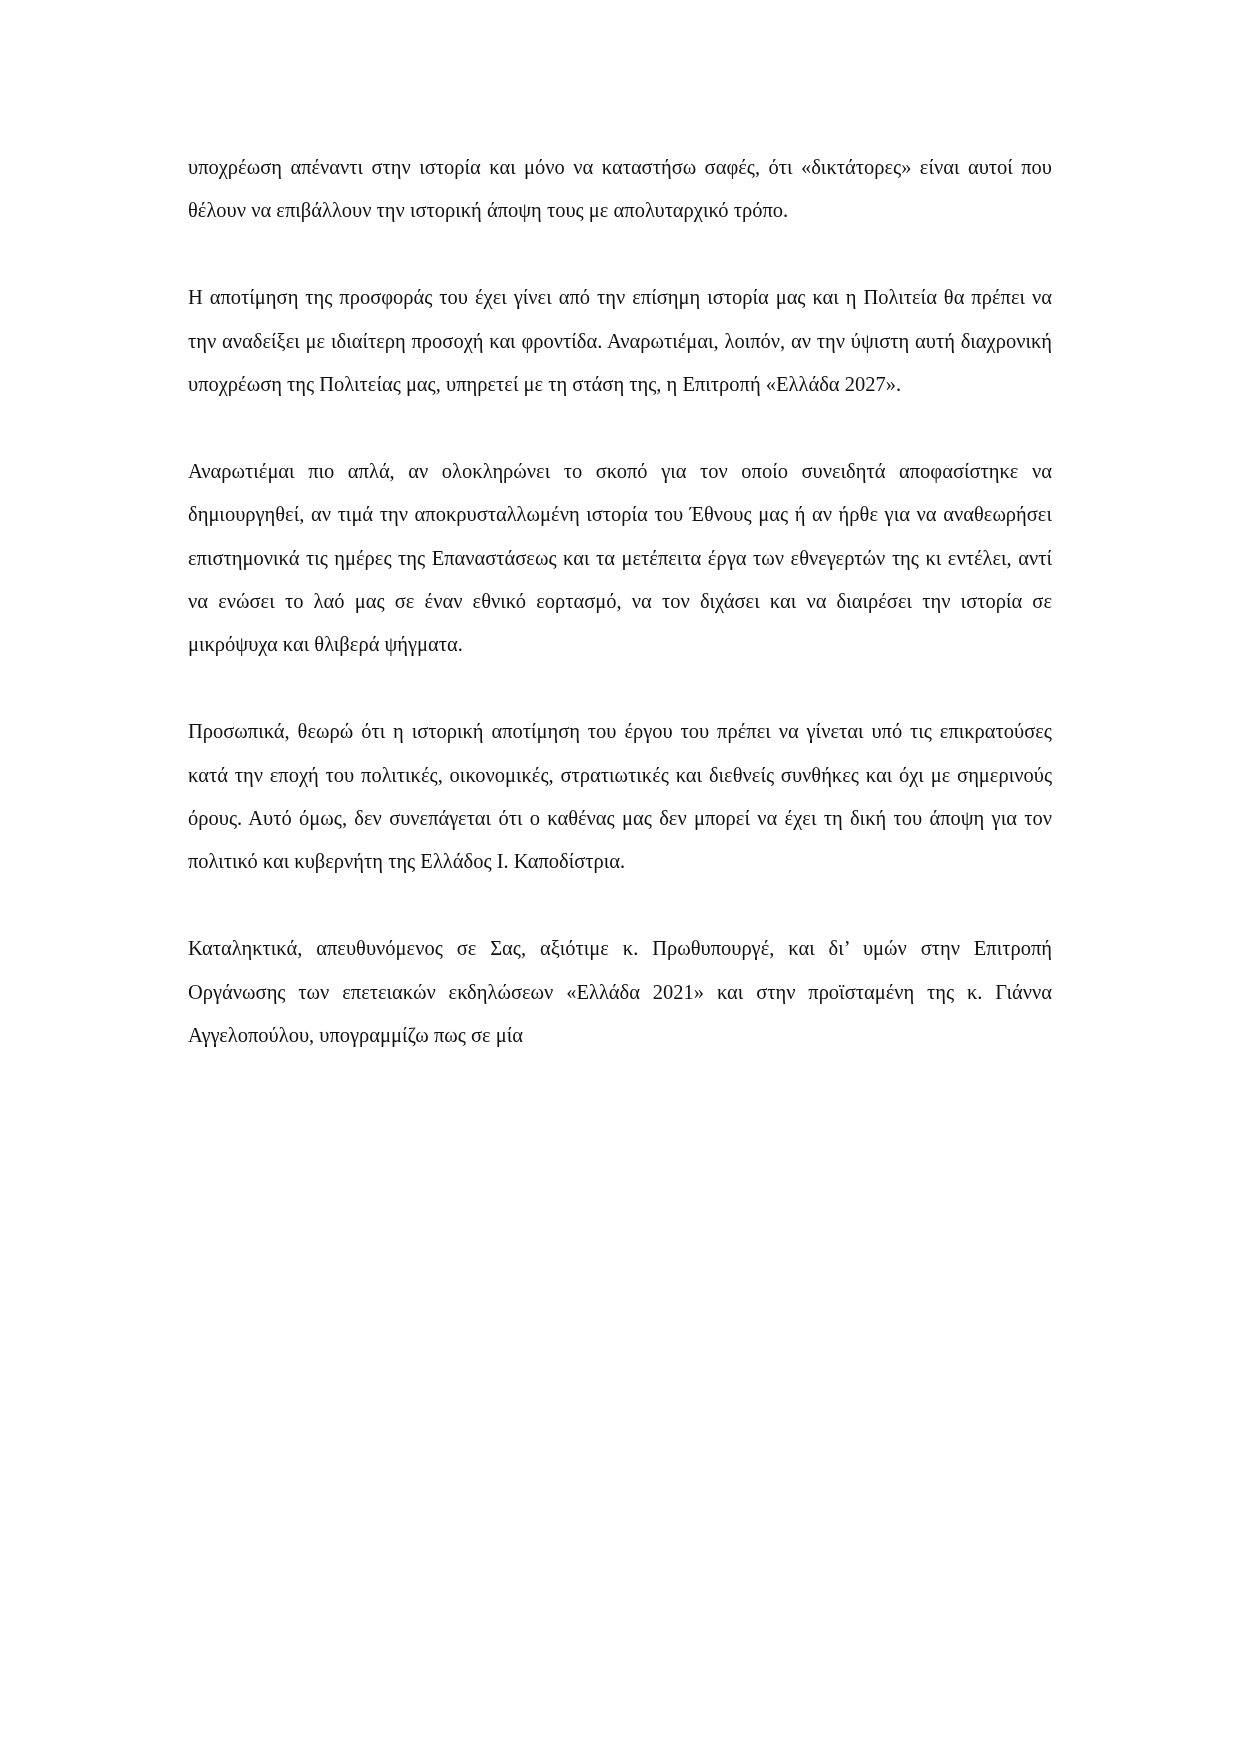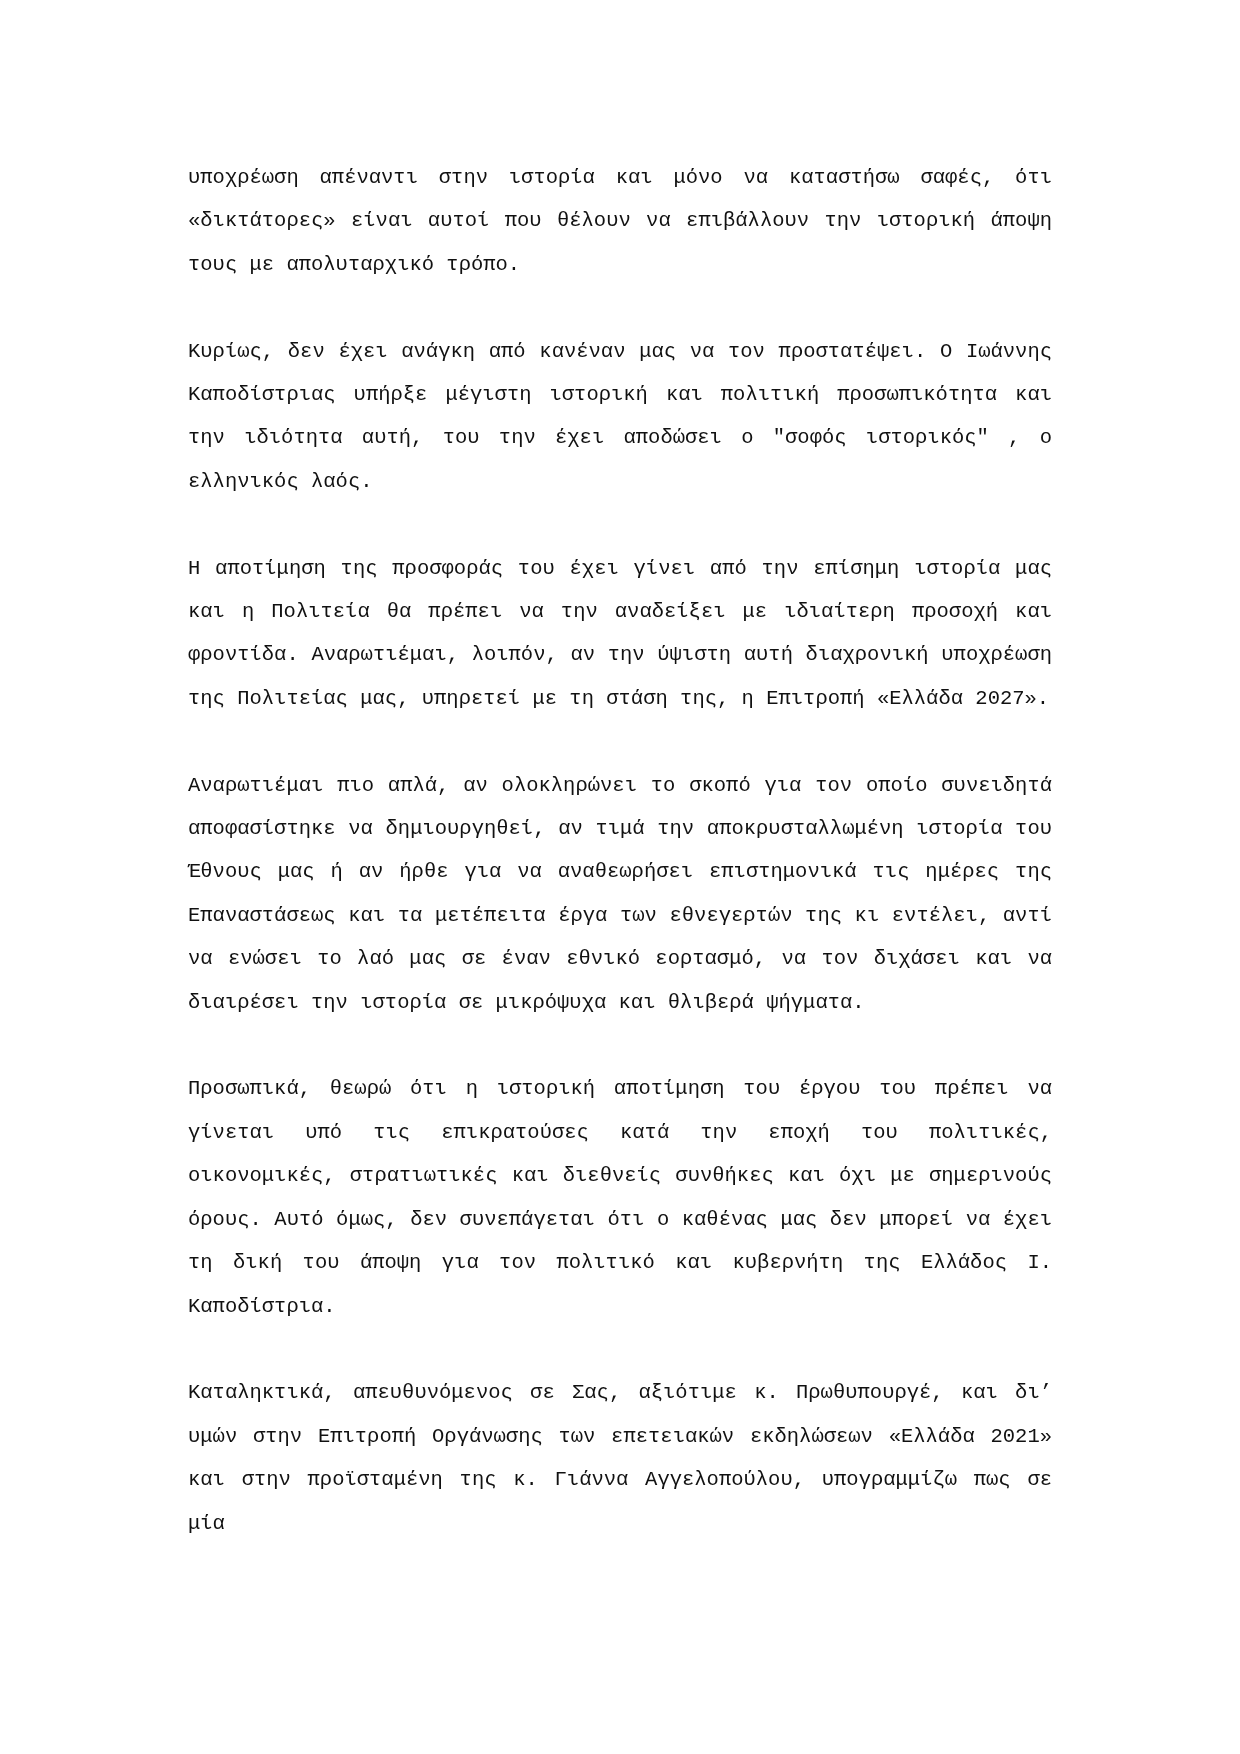--- a/index.html
+++ b/index.html
@@ -1,33 +1,32 @@
 <!DOCTYPE html>
 <html><head>
 <meta charset="utf-8">
 <style>
   html, body { margin: 0; padding: 0; background: #ffffff; }
   body { width: 1240px; height: 1754px; position: relative; overflow: hidden; }
   .page {
     position: absolute;
     left: 188px;
-    top: 156px;
+    top: 146px;
     width: 864px;
-    font-family: Liberation Mono, monospace;
+    font-family: Liberation Serif, serif;
     font-size: 20.5px;
     line-height: 43.4px;
     color: #111111;
     text-align: justify;
   }
   .para { margin: 0 0 43.4px 0; }
   .para:last-child { margin-bottom: 0; }
 </style>
 </head>
 <body>
 
 <div class="page">
   <p class="para">υποχρέωση απέναντι στην ιστορία και μόνο να καταστήσω σαφές, ότι «δικτάτορες» είναι αυτοί που θέλουν να επιβάλλουν την ιστορική άποψη τους με απολυταρχικό τρόπο.</p>
-  <p class="para">Κυρίως, δεν έχει ανάγκη από κανέναν μας να τον προστατέψει. Ο Ιωάννης Καποδίστριας υπήρξε μέγιστη ιστορική και πολιτική προσωπικότητα και την ιδιότητα αυτή, του την έχει αποδώσει ο "σοφός ιστορικός" , ο ελληνικός λαός.</p>
   <p class="para">Η αποτίμηση της προσφοράς του έχει γίνει από την επίσημη ιστορία μας και η Πολιτεία θα πρέπει να την αναδείξει με ιδιαίτερη προσοχή και φροντίδα. Αναρωτιέμαι, λοιπόν, αν την ύψιστη αυτή διαχρονική υποχρέωση της Πολιτείας μας, υπηρετεί με τη στάση της, η Επιτροπή «Ελλάδα 2027».</p>
   <p class="para">Αναρωτιέμαι πιο απλά, αν ολοκληρώνει το σκοπό για τον οποίο συνειδητά αποφασίστηκε να δημιουργηθεί, αν τιμά την αποκρυσταλλωμένη ιστορία του Έθνους μας ή αν ήρθε για να αναθεωρήσει επιστημονικά τις ημέρες της Επαναστάσεως και τα μετέπειτα έργα των εθνεγερτών της κι εντέλει, αντί να ενώσει το λαό μας σε έναν εθνικό εορτασμό, να τον διχάσει και να διαιρέσει την ιστορία σε μικρόψυχα και θλιβερά ψήγματα.</p>
   <p class="para">Προσωπικά, θεωρώ ότι η ιστορική αποτίμηση του έργου του πρέπει να γίνεται υπό τις επικρατούσες κατά την εποχή του πολιτικές, οικονομικές, στρατιωτικές και διεθνείς συνθήκες και όχι με σημερινούς όρους. Αυτό όμως, δεν συνεπάγεται ότι ο καθένας μας δεν μπορεί να έχει τη δική του άποψη για τον πολιτικό και κυβερνήτη της Ελλάδος Ι. Καποδίστρια.</p>
   <p class="para">Καταληκτικά, απευθυνόμενος σε Σας, αξιότιμε κ. Πρωθυπουργέ, και δι’ υμών στην Επιτροπή Οργάνωσης των επετειακών εκδηλώσεων «Ελλάδα 2021» και στην προϊσταμένη της κ. Γιάννα Αγγελοπούλου, υπογραμμίζω πως σε μία</p>
 </div>
 
 </body></html>

